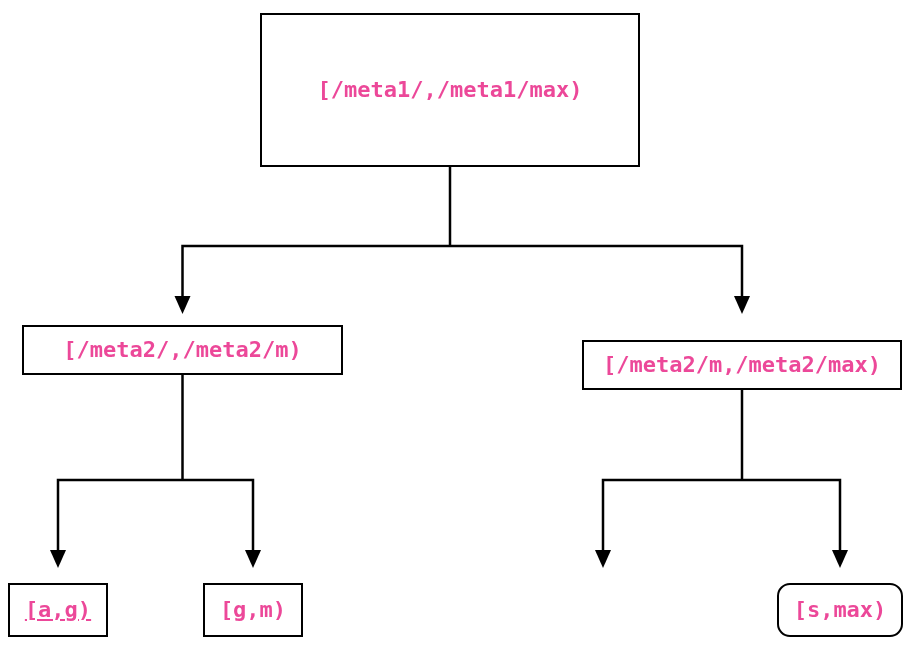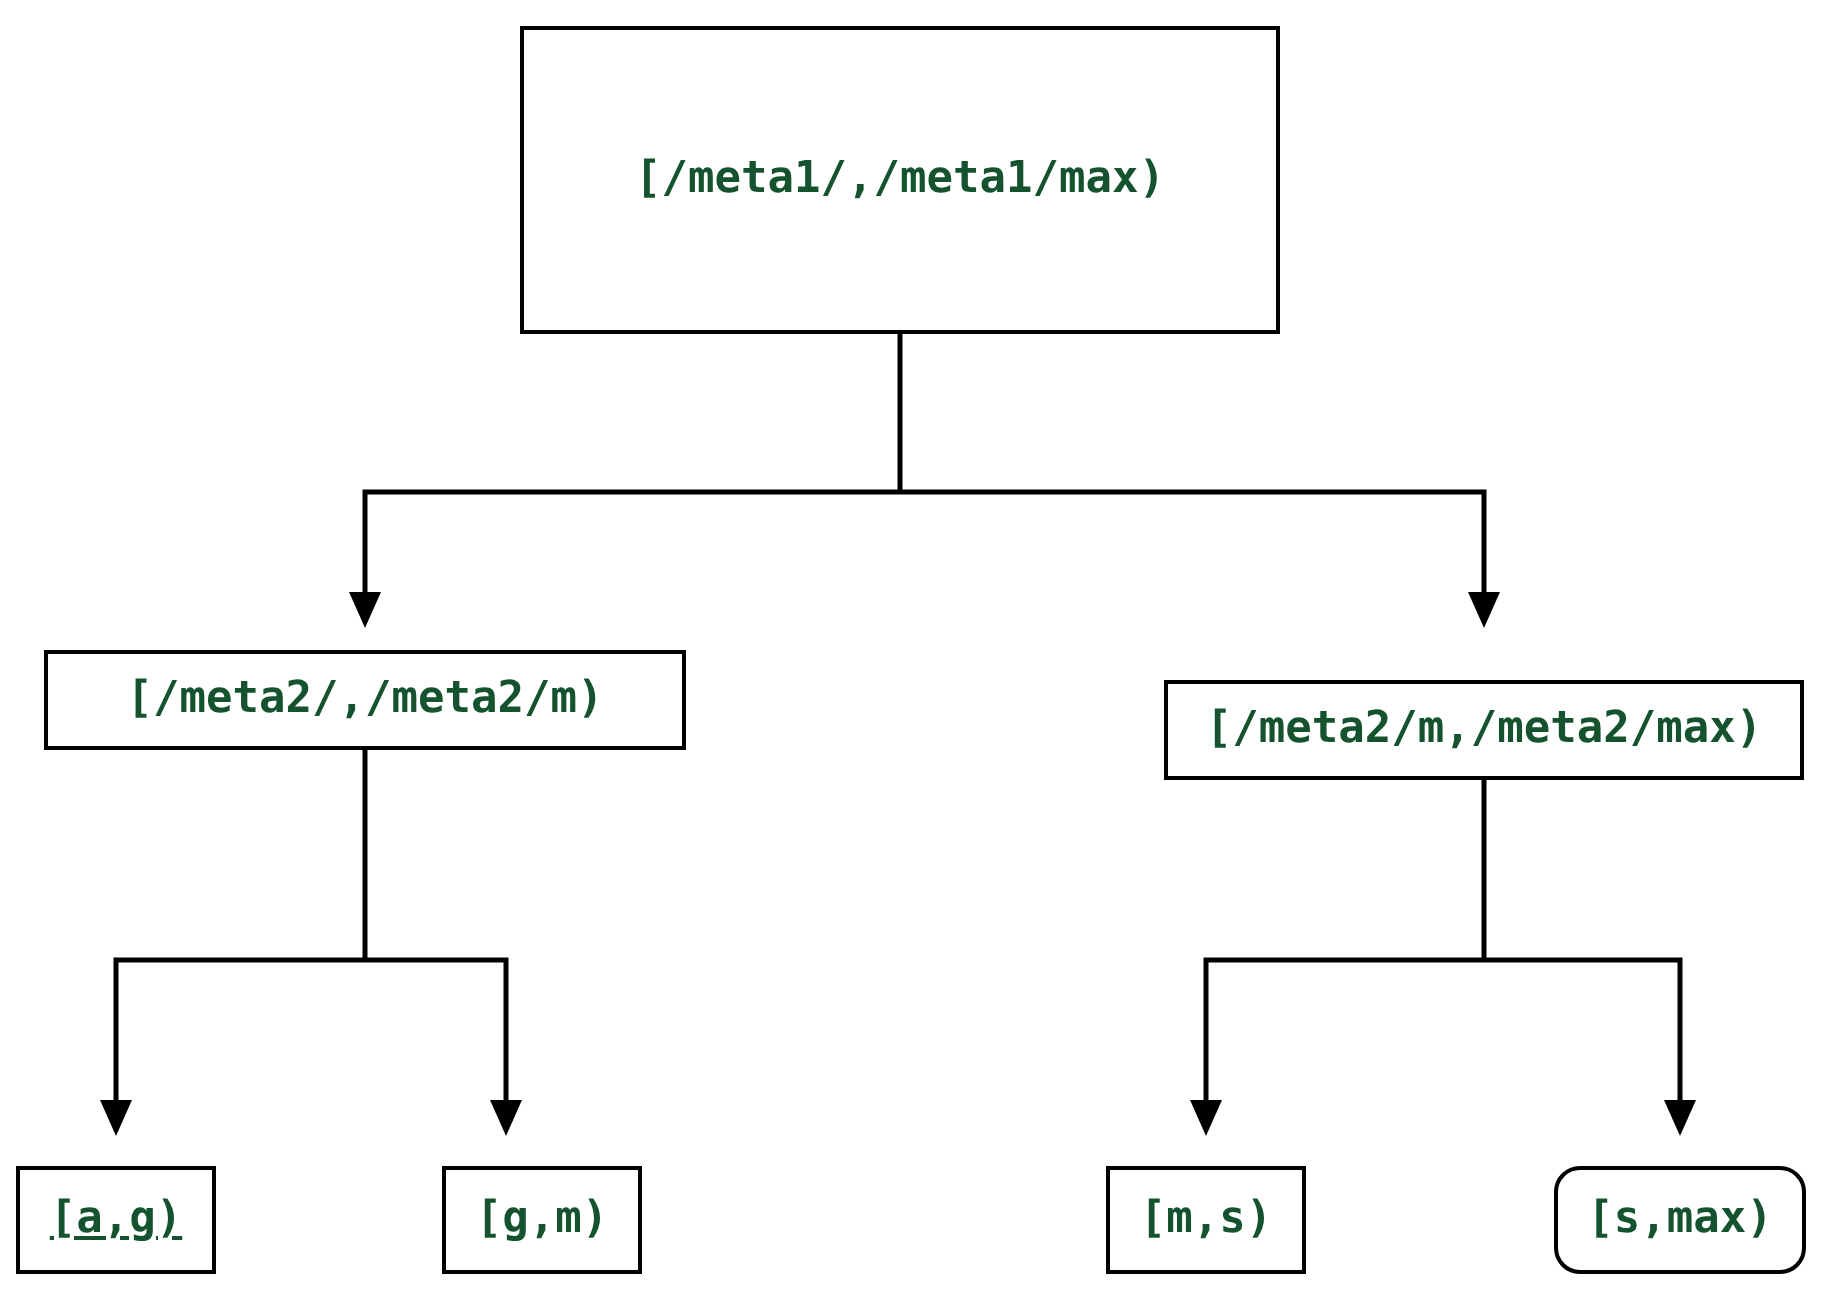--- a/index.html
+++ b/index.html
@@ -24,32 +24,32 @@
     pointer-events: none;
   }
   .node {
     position: absolute;
     box-sizing: border-box;
     display: flex;
     align-items: center;
     justify-content: center;
     border: 2.5px solid #000000;
     background: #ffffff;
-    color: #14532d;
+    color: #ec4899;
     font-family: "DejaVu Sans Mono", "Liberation Mono", monospace;
     font-size: 22px;
     font-weight: bold;
     white-space: pre;
     line-height: 1;
   }
   .node-root   { left: 260px; top: 13px;  width: 380px; height: 154px; }
   .node-l2a    { left: 22px;  top: 325px; width: 321px; height: 50px; }
   .node-l2b    { left: 582px; top: 340px; width: 320px; height: 50px; }
   .node-leaf-a { left: 8px;   top: 583px; width: 100px; height: 54px; text-decoration: underline; }
-  .node-leaf-b { left: 203px; top: 583px; width: 100px; height: 54px; margin-left: 18px; }
+  .node-leaf-b { left: 203px; top: 583px; width: 100px; height: 54px; }
   .node-leaf-c { left: 553px; top: 583px; width: 100px; height: 54px; }
   .node-leaf-d { left: 777px; top: 583px; width: 126px; height: 54px; border-radius: 13px; }
   .edge-line {
     stroke: #000000;
     stroke-width: 2.5;
     fill: none;
     stroke-linejoin: miter;
   }
   .arrowhead {
     fill: #000000;
@@ -88,17 +88,16 @@
   <div class="node node-root">[/meta1/,/meta1/max)</div>
 
   <div class="node node-l2a">[/meta2/,/meta2/m)</div>
 
   <div class="node node-l2b">[/meta2/m,/meta2/max)</div>
 
   <div class="node node-leaf-a">[a,g)</div>
 
   <div class="node node-leaf-b">[g,m)</div>
 
-  <div class="node node-leaf-c">[m,s)</div>
 
   <div class="node node-leaf-d">[s,max)</div>
 
 </div>
 
 </body></html>

